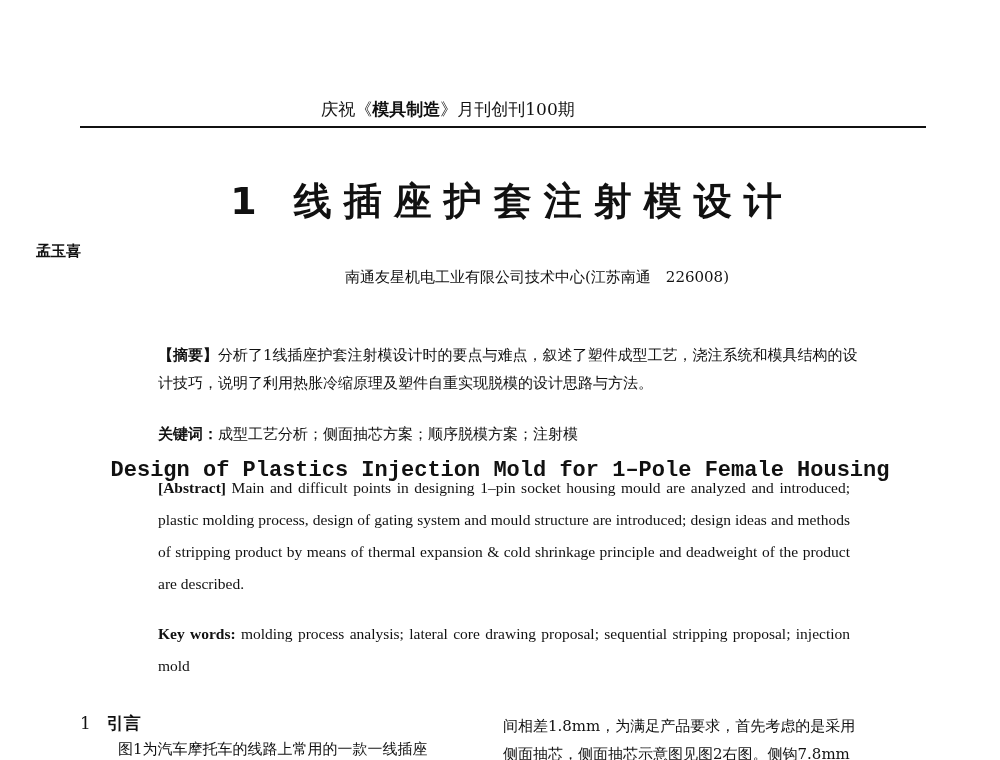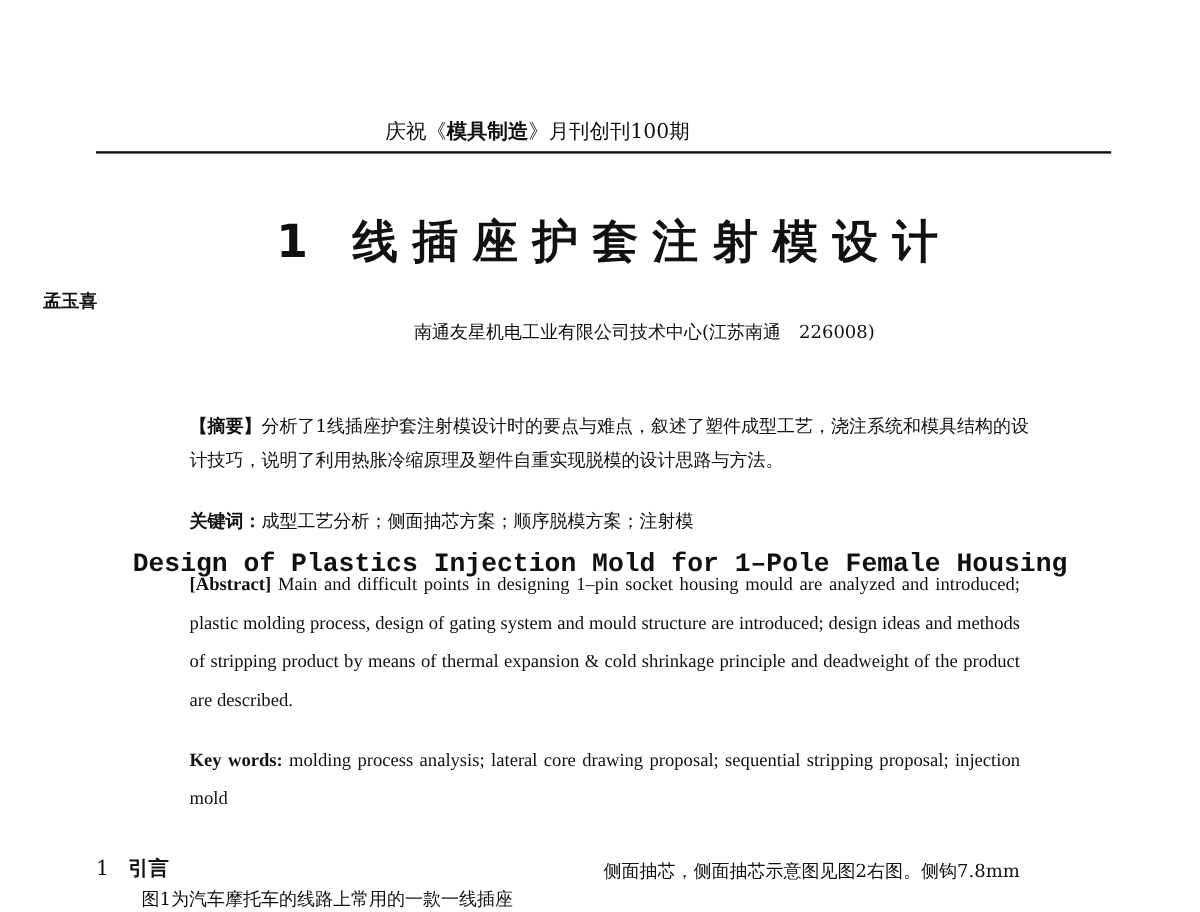--- a/index.html
+++ b/index.html
@@ -49,14 +49,15 @@
 
 <div id="keywords-en" class="abs en-block"><span class="lbl">Key words:</span><span> molding process analysis; lateral core drawing proposal; sequential stripping proposal; injection mold</span></div>
 
 <div id="section-heading" class="abs"><span class="num">1</span><span>引言</span></div>
 
 <div id="col-left" class="abs">
   <div>图1为汽车摩托车的线路上常用的一款一线插座</div>
 </div>
 
 <div id="col-right" class="abs">
+  <div>间相差1.8mm，为满足产品要求，首先考虑的是采用</div>
   <div>侧面抽芯，侧面抽芯示意图见图2右图。侧钩7.8mm</div>
 </div>
 
 </body></html>

